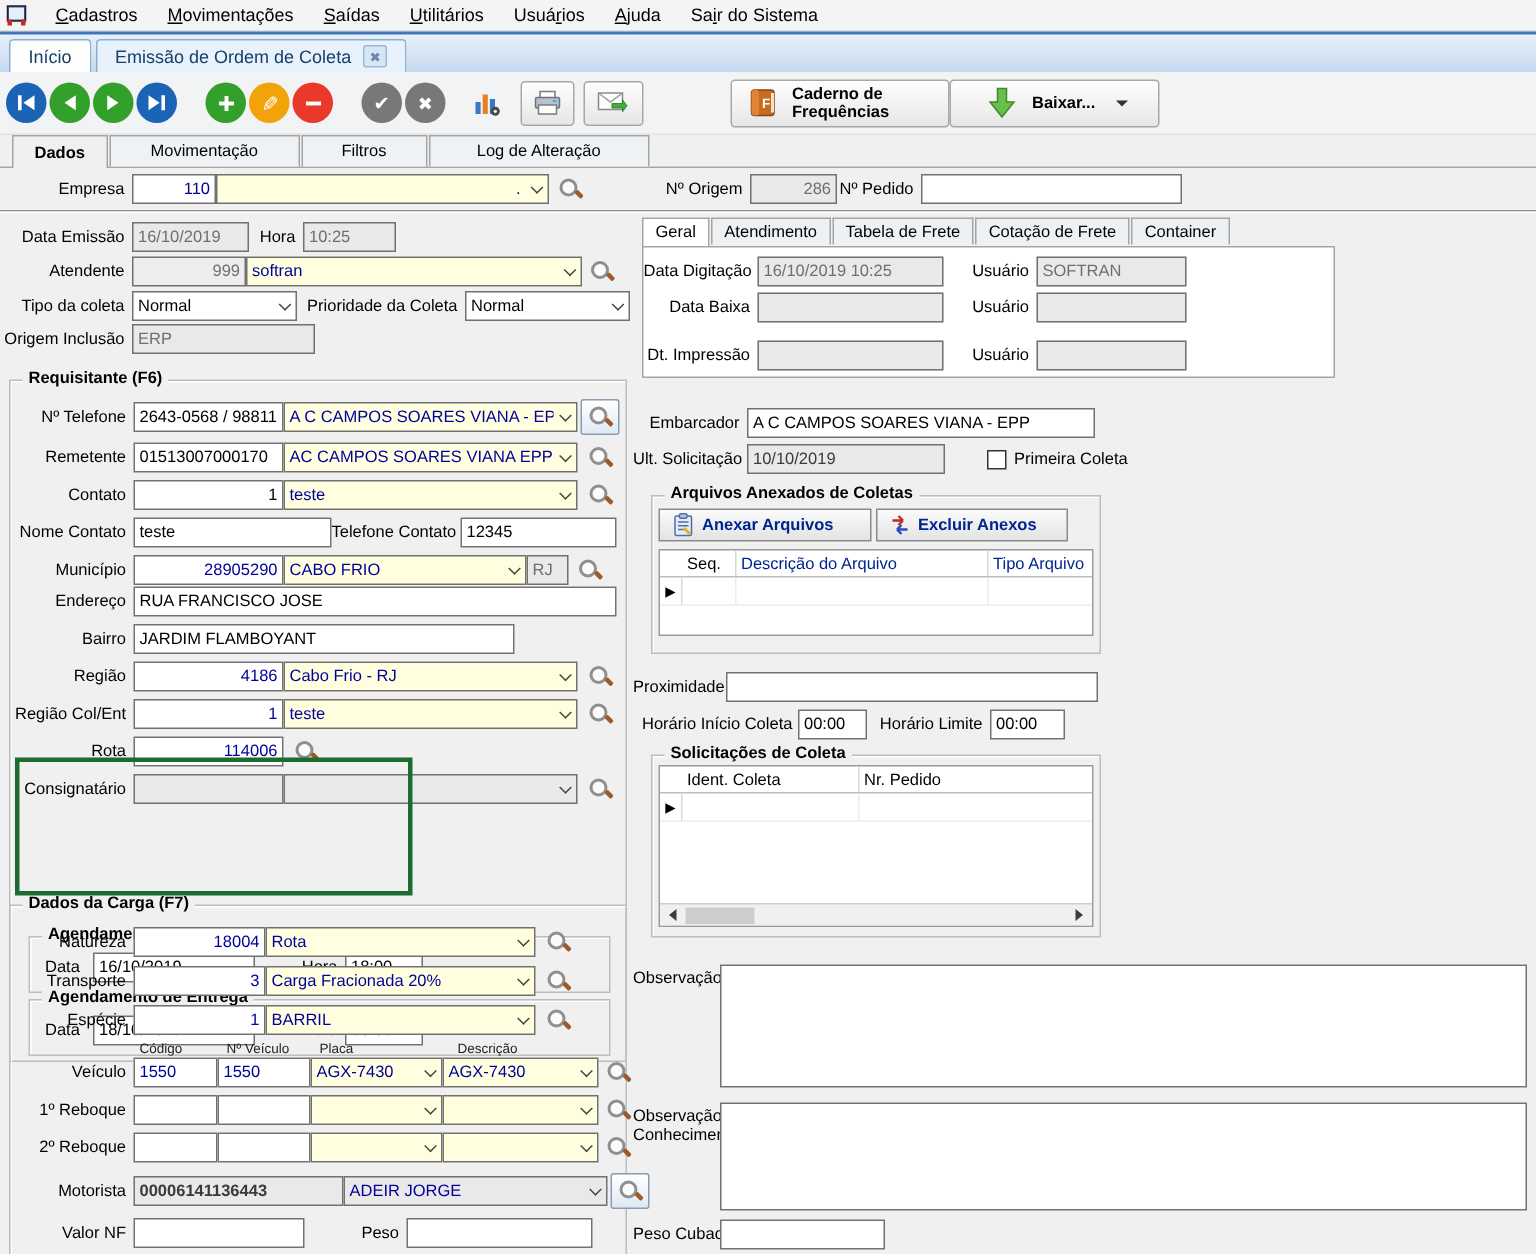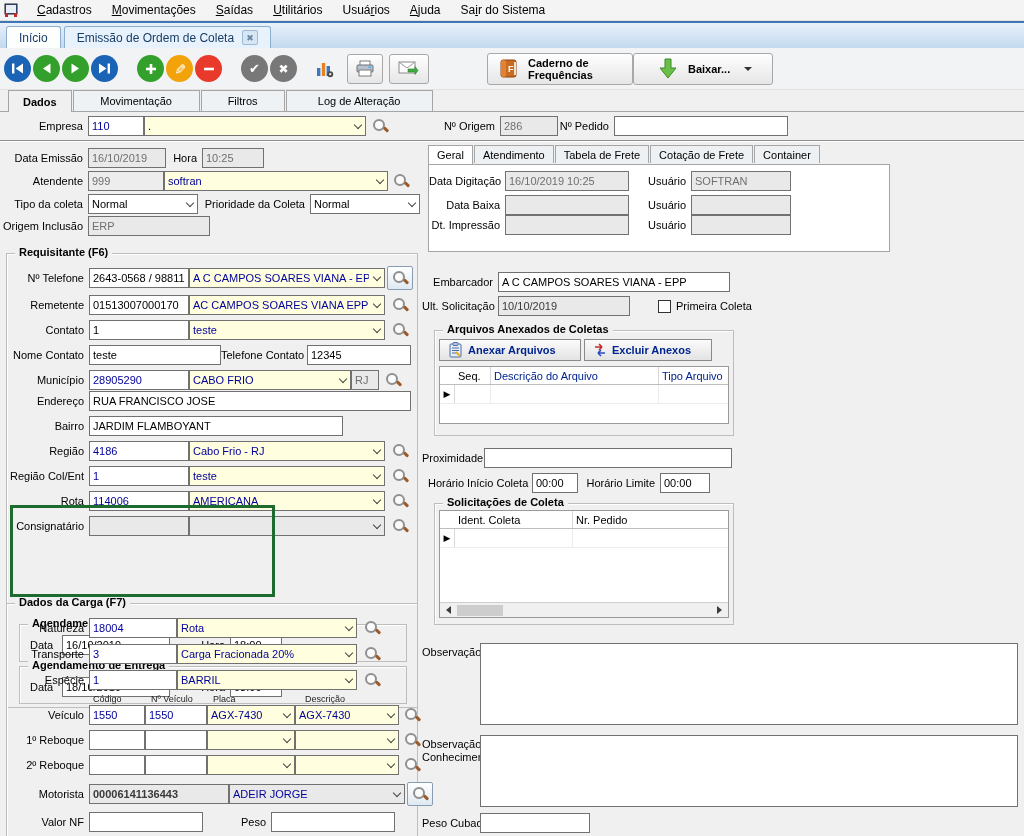--- a/index.html
+++ b/index.html
@@ -27,21 +27,21 @@
   .bigbtn .txt2{line-height:12px;text-align:left}
   .caret{width:0;height:0;border-left:4px solid transparent;border-right:4px solid transparent;border-top:4px solid #333;margin-left:14px}
   
   #subtabs{position:absolute;left:0;top:90px;width:1024px;height:22px;display:flex;align-items:flex-end;padding-left:8px;border-bottom:1px solid #a5a5a5}
   .stab{height:21px;display:flex;align-items:center;justify-content:center;padding:0 14px;border:1px solid #a5a5a5;border-bottom:none;background:#eef2f5;font-size:11px;cursor:pointer;margin-right:1px}
   .stab.active{background:#f0f0f0;font-weight:bold;height:22px;margin-bottom:-1px}
   
   .row{display:flex;align-items:center;margin-top:3px}
   .lbl{text-align:right;padding-right:5px;white-space:nowrap;flex:none}
   .fld{height:20px;border:1px solid #717171;background:#fff;font-size:11px;padding:0 3px;font-family:"Liberation Sans",sans-serif;flex:none}
-  .r{text-align:left}
+  .r{text-align:right}
   .navy{color:#00009b}
   .grayf{background:#e9e9e9;color:#6f6f6f}
   .cmb{display:flex;align-items:center;border:1px solid #717171;height:20px;background:#ffffdf;flex:none;cursor:pointer}
   .cmb.white{background:#fff}.cmb.grayc{background:#e9e9e9}
   .cv{flex:1;padding:0 3px;white-space:nowrap;overflow:hidden;color:#00009b}
   .cv.black{color:#000}
   .ch{width:15px;align-self:stretch;display:flex;align-items:center;justify-content:center;flex:none}
   .ch::before{content:"";width:5px;height:5px;border-right:1.5px solid #444;border-bottom:1.5px solid #444;transform:rotate(45deg);margin-top:-2px}
   .mag{width:20px;height:20px;position:relative;display:inline-block;flex:none;cursor:pointer}
   .mag::before{content:"";position:absolute;left:3px;top:3px;width:8px;height:8px;border:2px solid #8f8f8f;border-radius:50%;background:#fbfbfb}
@@ -333,24 +333,20 @@
       <div class="cmb" style="width:196px">
           <span class="cv">teste</span>
           <span class="ch"></span>
         </div>
       <span class="mag" style="margin-left:5px"></span>
     </div>
 
     <div class="row" style="margin-top:5px">
       <span class="lbl" style="width:82px">Rota</span>
       <input class="fld r navy" style="width: 100px;" value="114006">
-      <div class="cmb" style="width:196px">
-          <span class="cv">AMERICANA</span>
-          <span class="ch"></span>
-        </div>
       <span class="mag" style="margin-left:5px"></span>
     </div>
 
     <div class="row" style="margin-top:5px">
       <span class="lbl" style="width:82px">Consignatário</span>
       <input class="fld grayf" style="width: 100px;" readonly="">
       <div class="cmb grayc" style="width:196px">
           <span class="cv"></span>
           <span class="ch"></span>
         </div>
@@ -503,21 +499,21 @@
       <input class="fld navy grayf" style="width: 124px;" readonly="" value="16/10/2019 10:25">
       <span class="lbl" style="width:62px">Usuário</span>
       <input class="fld navy grayf" style="width: 100px;" readonly="" value="SOFTRAN">
     </div>
     <div class="row" style="margin-top:4px">
       <span class="lbl" style="width:76px">Data Baixa</span>
       <input class="fld grayf" style="width: 124px;" readonly="">
       <span class="lbl" style="width:62px">Usuário</span>
       <input class="fld grayf" style="width: 100px;" readonly="">
     </div>
-    <div class="row" style="margin-top:0">
+    <div class="row" style="margin-top:12px">
       <span class="lbl" style="width:76px">Dt. Impressão</span>
       <input class="fld grayf" style="width: 124px;" readonly="">
       <span class="lbl" style="width:62px">Usuário</span>
       <input class="fld grayf" style="width: 100px;" readonly="">
     </div>
   </div>
 
   <div class="row" style="margin-top:20px">
     <span class="lbl" style="width:76px">Embarcador</span>
     <input class="fld" style="width: 232px;" value="A C CAMPOS SOARES VIANA - EPP">

